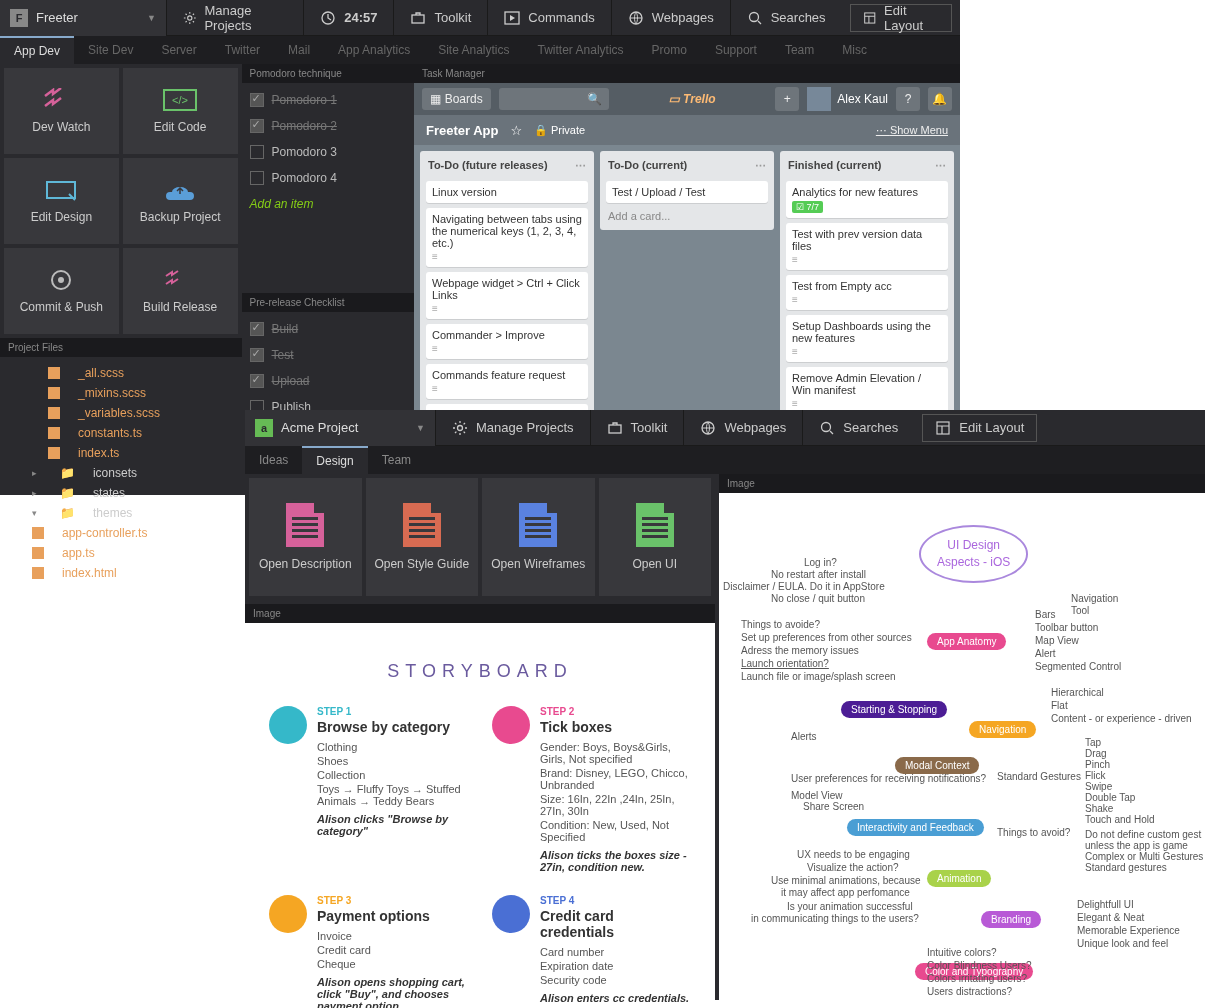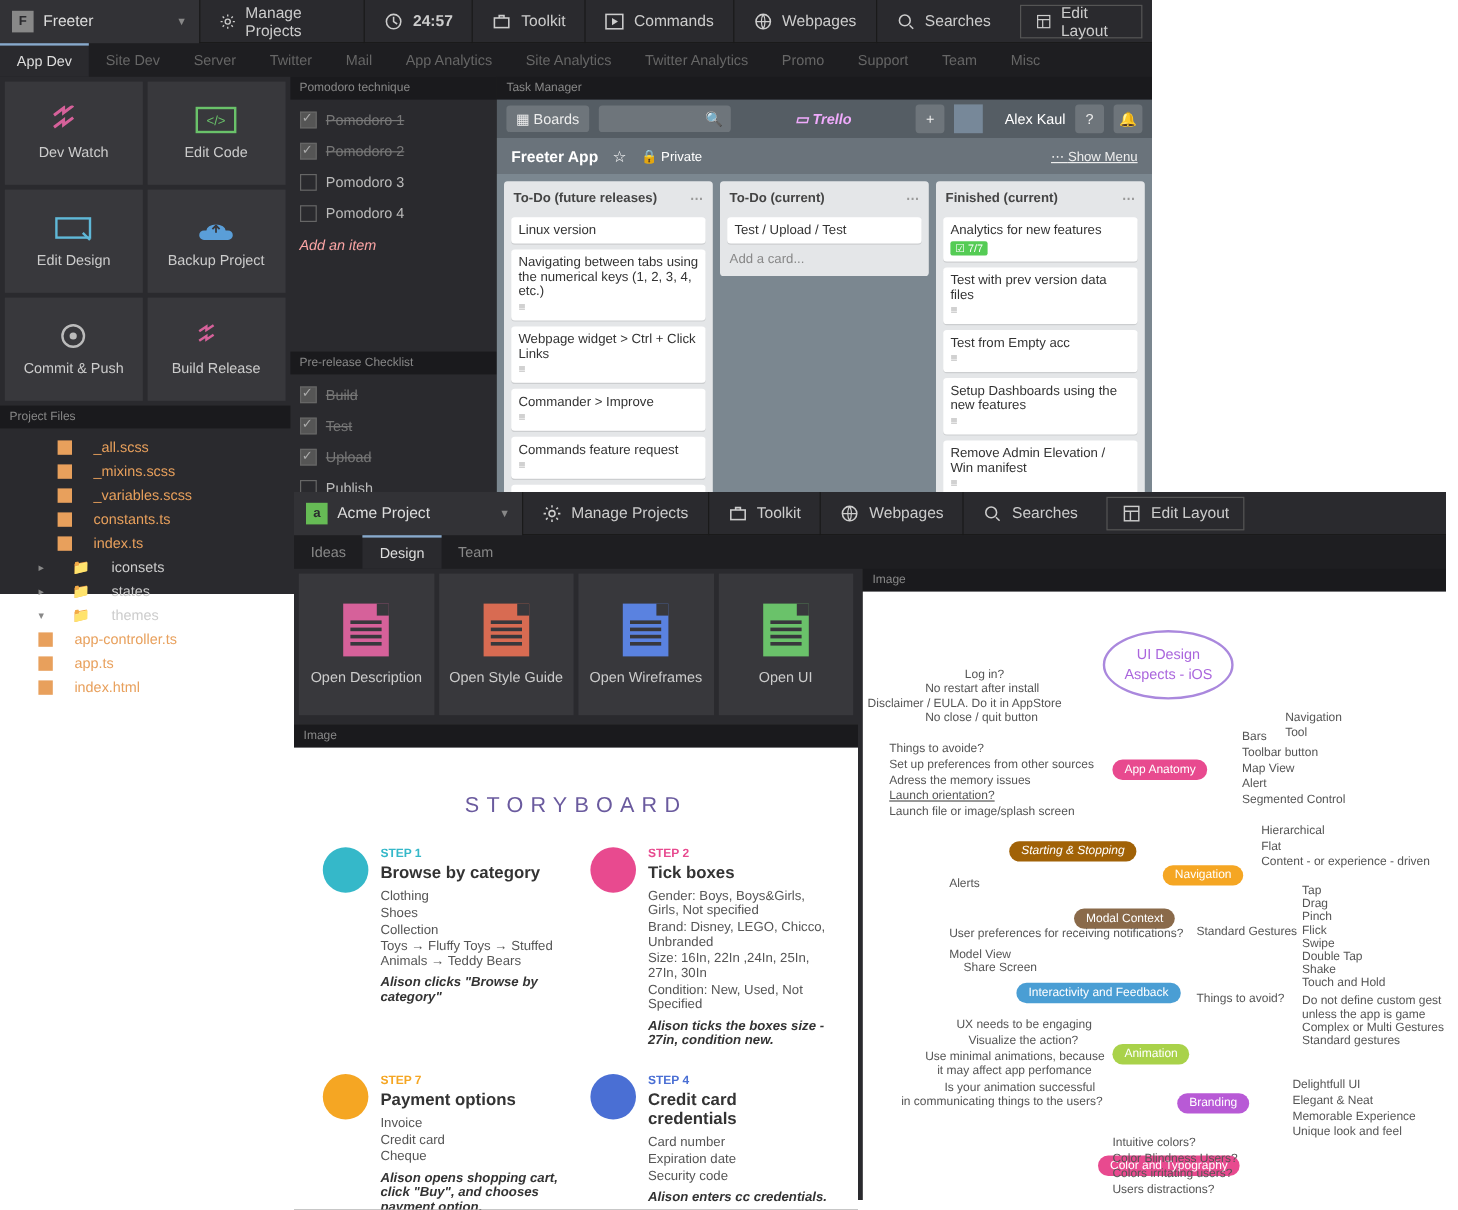--- a/index.html
+++ b/index.html
@@ -40,29 +40,29 @@
 .filelist .row.fold{padding-left:30px;color:#ccc}
 .filelist .row.orange{color:#e8a05c}
 .filelist .caret{width:10px;color:#888;font-size:9px}
 
 .pomo{padding:4px 0;font-size:12px}
 .pomo .row{padding:6px 8px;display:flex;align-items:center;gap:8px;color:#bbb}
 .pomo .row.done{color:#777;text-decoration:line-through}
 .pomo .row .chk{width:14px;height:14px;border:1px solid #666;display:inline-block}
 .pomo .row.done .chk{background:#555;position:relative}
 .pomo .row.done .chk:after{content:"✓";position:absolute;left:1px;top:-2px;font-size:11px;color:#aaa;text-decoration:none}
-.pomo .add{color:#fca5a5;font-style:italic;padding:6px 8px}
+.pomo .add{color:#84cc16;font-style:italic;padding:6px 8px}
 
 
 .trello-bar{height:32px;background:#555d64;display:flex;align-items:center;padding:0 8px;gap:8px;color:#eee;font-size:12px}
 .trello-bar .boards{background:rgba(255,255,255,.15);padding:4px 8px;border-radius:3px}
 .trello-bar .search{background:rgba(255,255,255,.15);width:110px;height:22px;border-radius:3px;display:flex;align-items:center;justify-content:flex-end;padding:0 6px}
-.trello-bar .brand{margin:0 auto;font-style:italic;font-weight:bold;color:#f0abfc}
+.trello-bar .brand{margin:0 auto;font-style:italic;font-weight:bold;color:#fdba74}
 .trello-bar .icbtn{width:24px;height:24px;background:rgba(255,255,255,.15);border-radius:3px;display:flex;align-items:center;justify-content:center}
-.trello-bar .user{height:24px;display:flex;align-items:center;gap:18px;color:#fff;font-size:12px}
+.trello-bar .user{height:24px;display:flex;align-items:center;gap:6px;color:#fff;font-size:12px}
 .trello-bar .user .av{width:24px;height:24px;background:#789}
 .trello-sub{height:30px;background:#6a737b;display:flex;align-items:center;padding:0 12px;gap:12px;color:#fff;font-size:13px}
 .trello-sub .title{font-weight:bold}
 .trello-sub .priv{font-size:11px}
 .trello-sub .showmenu{margin-left:auto;font-size:11px;text-decoration:underline;color:#eee}
 .trello-board{background:#7b8790;padding:6px;display:flex;gap:6px;height:calc(100% - 62px - 14px);overflow:hidden}
 .tlist{background:#e4e6e8;width:174px;border-radius:3px;padding:6px;display:flex;flex-direction:column;gap:5px;height:fit-content}
 .tlist .lh{font-size:11px;font-weight:bold;color:#444;padding:2px 2px 4px;display:flex}
 .tlist .lh .dots{margin-left:auto;color:#999}
 .tcard{background:#fff;border-radius:3px;padding:5px 6px;font-size:11px;color:#333;box-shadow:0 1px 0 rgba(0,0,0,.1)}
@@ -530,21 +530,21 @@
                   <p>Gender: Boys, Boys&amp;Girls, Girls, Not specified</p>
                   <p>Brand: Disney, LEGO, Chicco, Unbranded</p>
                   <p>Size: 16In, 22In ,24In, 25In, 27In, 30In</p>
                   <p>Condition: New, Used, Not Specified</p>
                   <p class="it">Alison ticks the boxes size - 27in, condition new.</p>
                 </div>
               </div>
               <div class="sb-step">
                 <div class="circ" style="background:#f5a623"></div>
                 <div class="body">
-                  <div class="snum" style="color:#f5a623">STEP 7</div>
+                  <div class="snum" style="color:#f5a623">STEP 3</div>
                   <h4>Payment options</h4>
                   <p>Invoice</p>
                   <p>Credit card</p>
                   <p>Cheque</p>
                   <p class="it">Alison opens shopping cart, click "Buy", and chooses payment option.</p>
                 </div>
               </div>
               <div class="sb-step">
                 <div class="circ" style="background:#4a6fd4"></div>
                 <div class="body">
@@ -559,21 +559,21 @@
             </div>
         </div>
       </div>
     </div>
     <div class="w2-right">
       <div class="image-panel">
         <div class="panel-hdr">Image</div>
         <div class="mm" id="mm">
           <div class="center" style="left:200px;top:32px" id="mmcenter">UI Design<br>Aspects - iOS</div>
         <div class="node" style="left: 208px; top: 140px; background: rgb(232, 74, 143);">App Anatomy</div>
-            <div class="node" style="left: 122px; top: 208px; background: #a16207; font-style: italic;">Starting &amp; Stopping</div>
+            <div class="node" style="left: 122px; top: 208px; background: #4c1d95;">Starting &amp; Stopping</div>
             <div class="node" style="left: 250px; top: 228px; background: rgb(245, 166, 35);">Navigation</div>
             <div class="node" style="left: 176px; top: 264px; background: rgb(138, 106, 74);">Modal Context</div>
             <div class="node" style="left: 128px; top: 326px; background: rgb(74, 158, 212);">Interactivity and Feedback</div>
             <div class="node" style="left: 208px; top: 377px; background: rgb(169, 210, 74);">Animation</div>
             <div class="node" style="left: 262px; top: 418px; background: rgb(184, 90, 214);">Branding</div>
             <div class="node" style="left: 196px; top: 470px; background: rgb(232, 74, 143);">Color and Typography</div>
             <div class="txt" style="left: 85px; top: 64px;">Log in?</div>
             <div class="txt" style="left: 52px; top: 76px;">No restart after install</div>
             <div class="txt" style="left: 4px; top: 88px;">Disclaimer / EULA. Do it in AppStore</div>
             <div class="txt" style="left: 52px; top: 100px;">No close / quit button</div>

